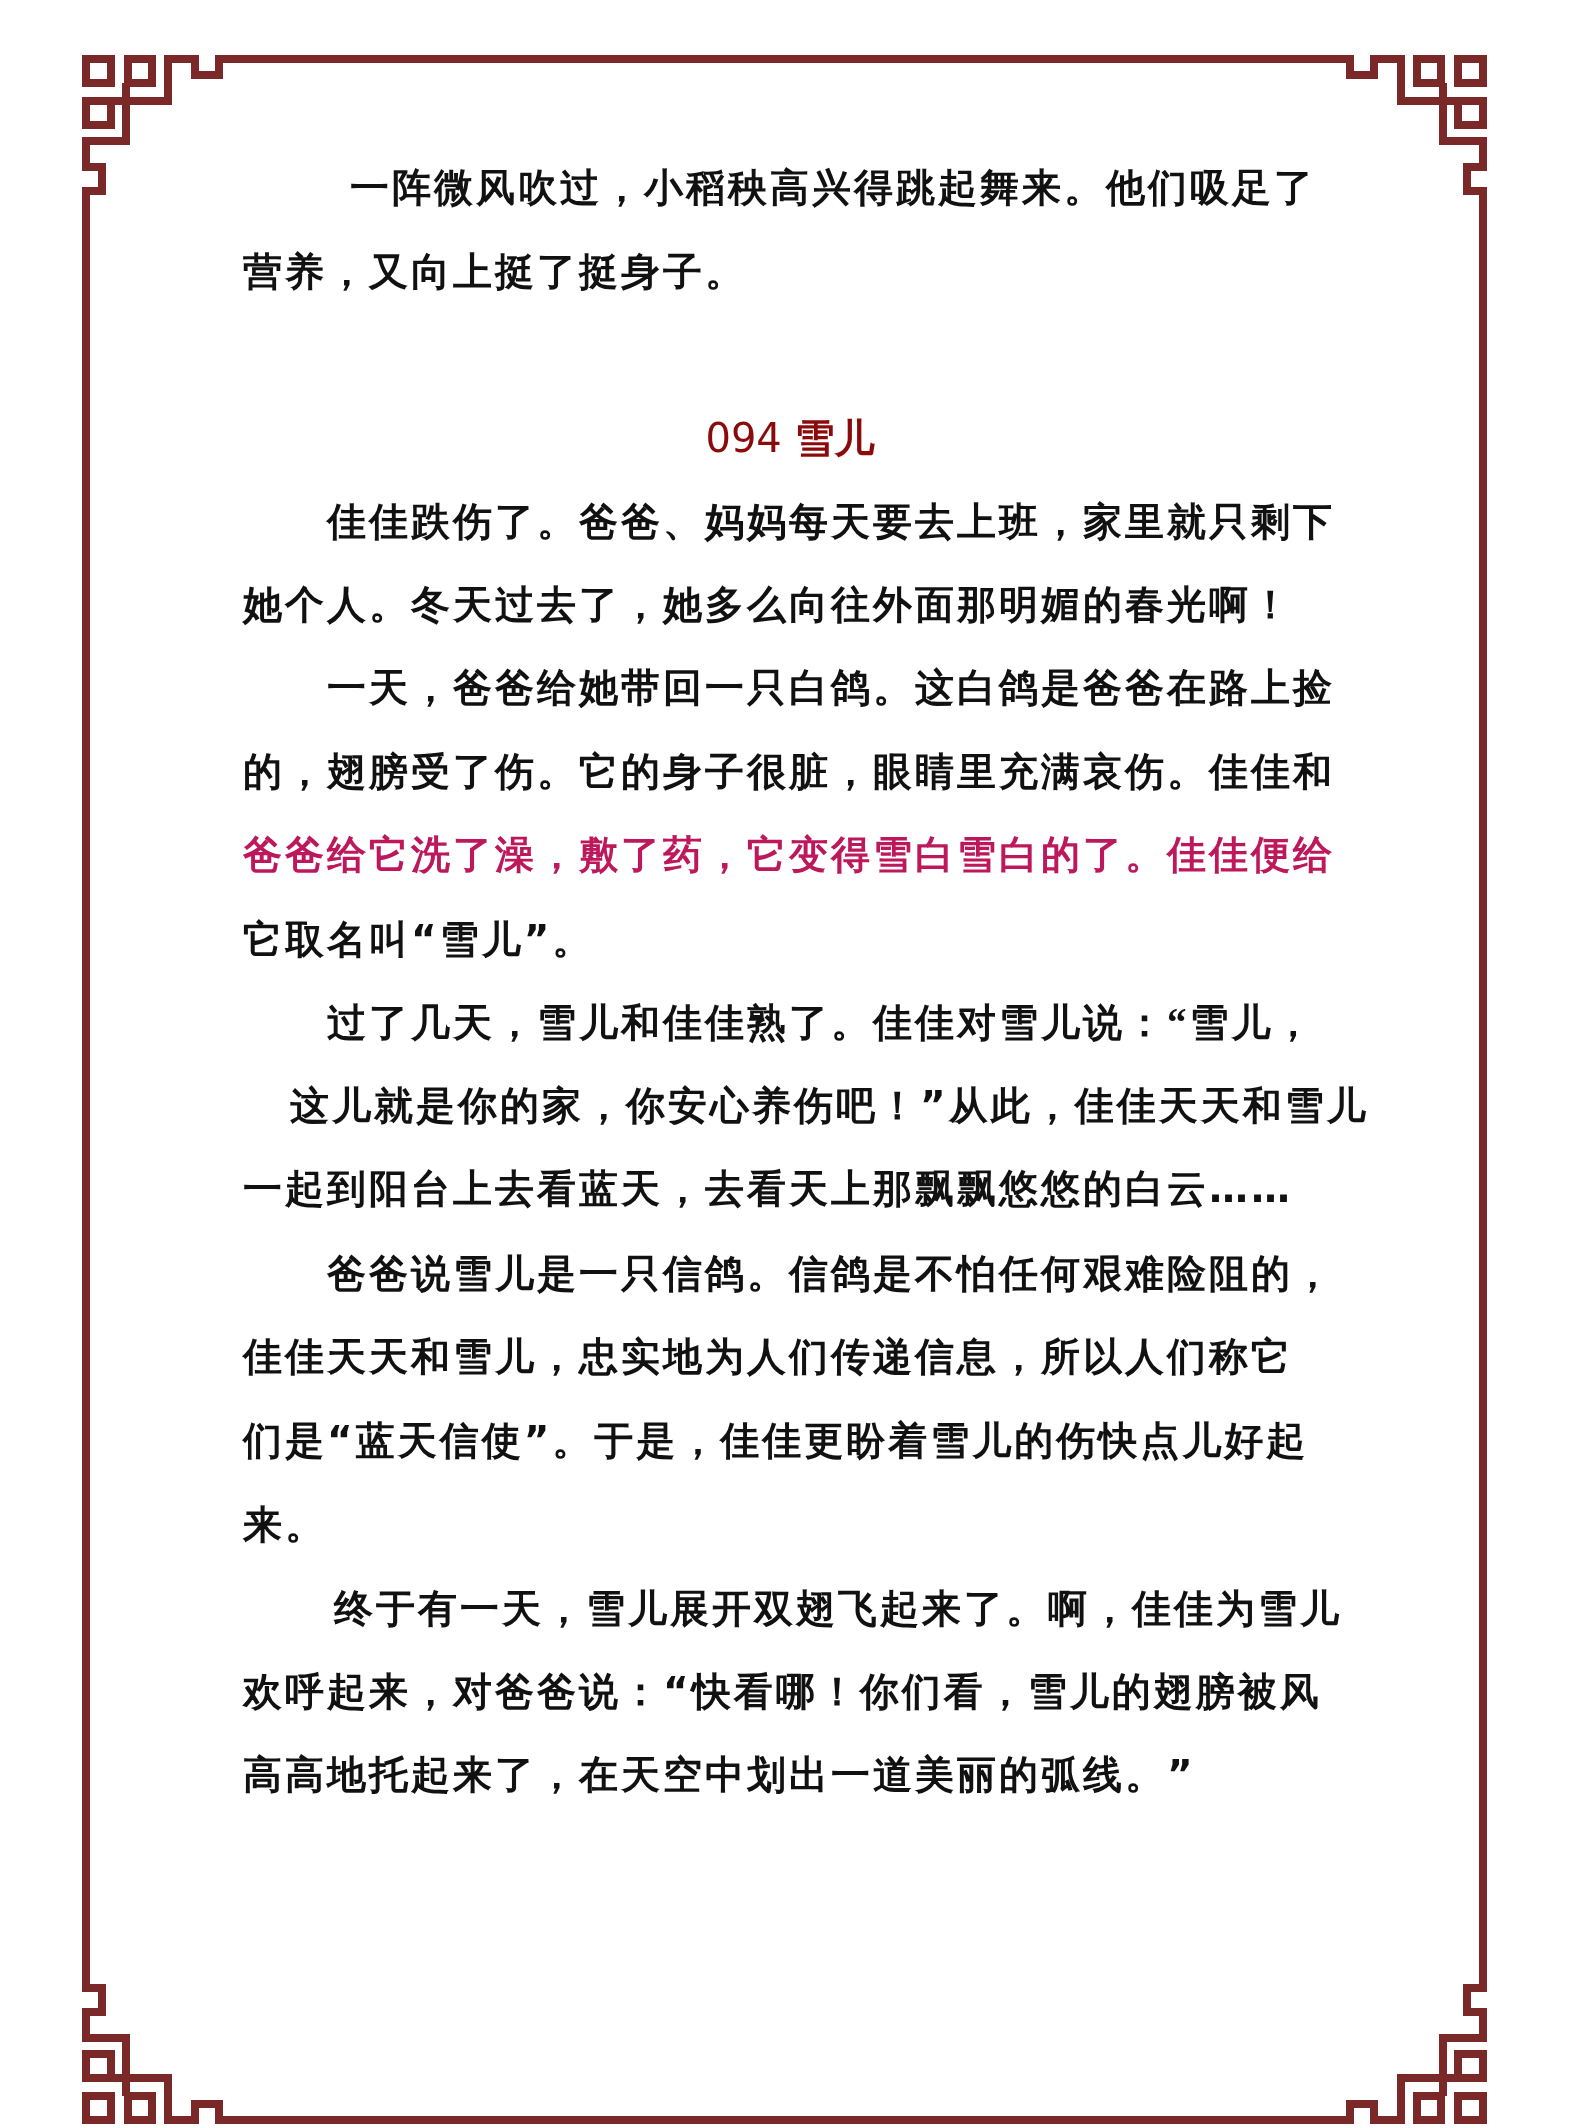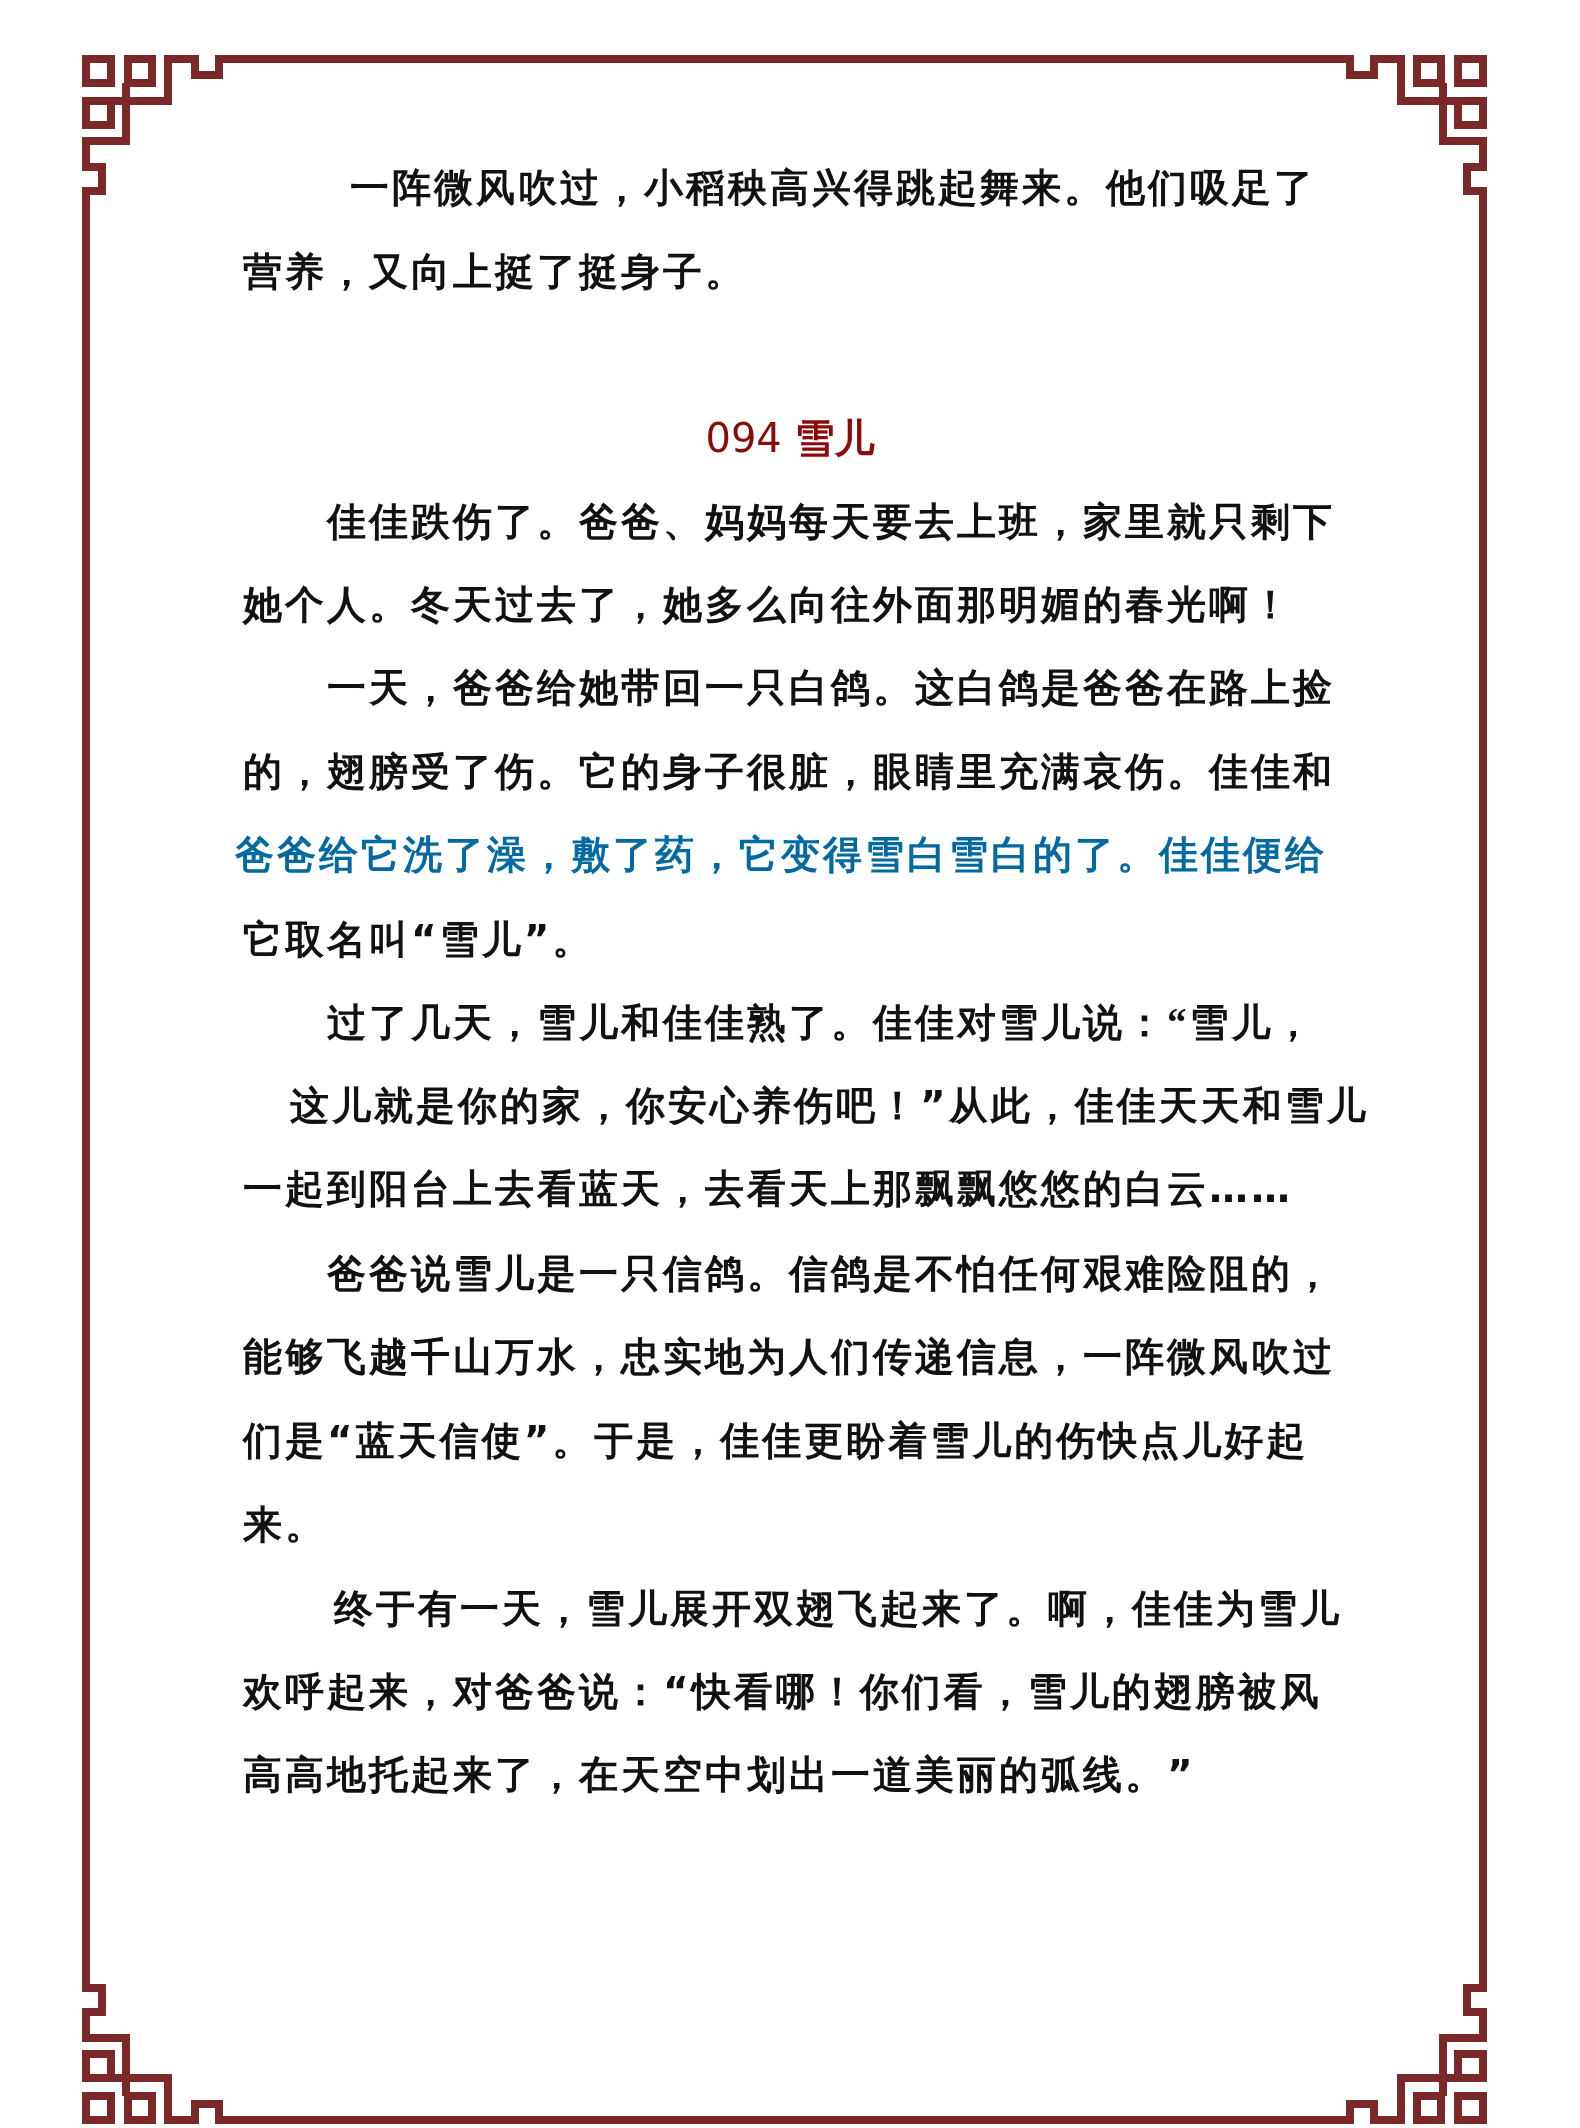--- a/index.html
+++ b/index.html
@@ -52,25 +52,25 @@
 <div class="title" style="color: rgb(139, 11, 11);">
   <span class="num">094</span>
   <span class="name">雪儿</span>
 </div>
 
 <div id="story">
     <div class="line" style="left: 327px; top: 480px; color: rgb(17, 17, 17);">佳佳跌伤了。爸爸、妈妈每天要去上班，家里就只剩下</div>
     <div class="line" style="left: 243px; top: 563px; color: rgb(17, 17, 17);">她个人。冬天过去了，她多么向往外面那明媚的春光啊！</div>
     <div class="line" style="left: 327px; top: 646px; color: rgb(17, 17, 17);">一天，爸爸给她带回一只白鸽。这白鸽是爸爸在路上捡</div>
     <div class="line" style="left: 243px; top: 730px; color: rgb(17, 17, 17);">的，翅膀受了伤。它的身子很脏，眼睛里充满哀伤。佳佳和</div>
-    <div class="line" style="left: 235px; top: 813px; color: #0369a1;">爸爸给它洗了澡，敷了药，它变得雪白雪白的了。佳佳便给</div>
+    <div class="line" style="left: 243px; top: 813px; color: #be185d;">爸爸给它洗了澡，敷了药，它变得雪白雪白的了。佳佳便给</div>
     <div class="line" style="left: 243px; top: 898px; color: rgb(17, 17, 17);">它取名叫“雪儿”。</div>
     <div class="line" style="left: 327px; top: 981px; color: rgb(17, 17, 17); font-family: Liberation Serif, serif;">过了几天，雪儿和佳佳熟了。佳佳对雪儿说：“雪儿，</div>
     <div class="line" style="left: 243px; top: 1064px; color: rgb(17, 17, 17); margin-left: 47px;">这儿就是你的家，你安心养伤吧！”从此，佳佳天天和雪儿</div>
     <div class="line" style="left: 243px; top: 1147px; color: rgb(17, 17, 17);">一起到阳台上去看蓝天，去看天上那飘飘悠悠的白云……</div>
     <div class="line" style="left: 327px; top: 1232px; color: rgb(17, 17, 17);">爸爸说雪儿是一只信鸽。信鸽是不怕任何艰难险阻的，</div>
-    <div class="line" style="left: 243px; top: 1315px; color: rgb(17, 17, 17);">能够飞越千山万水，忠实地为人们传递信息，一阵微风吹过</div>
+    <div class="line" style="left: 243px; top: 1315px; color: rgb(17, 17, 17);">佳佳天天和雪儿，忠实地为人们传递信息，所以人们称它</div>
     <div class="line" style="left: 243px; top: 1399px; color: rgb(17, 17, 17);">们是“蓝天信使”。于是，佳佳更盼着雪儿的伤快点儿好起</div>
     <div class="line" style="left: 243px; top: 1483px; color: rgb(17, 17, 17);">来。</div>
     <div class="line" style="left: 327px; top: 1567px; color: rgb(17, 17, 17); margin-left: 7px;">终于有一天，雪儿展开双翅飞起来了。啊，佳佳为雪儿</div>
     <div class="line" style="left: 243px; top: 1650px; color: rgb(17, 17, 17);">欢呼起来，对爸爸说：“快看哪！你们看，雪儿的翅膀被风</div>
     <div class="line" style="left: 243px; top: 1733px; color: rgb(17, 17, 17);">高高地托起来了，在天空中划出一道美丽的弧线。”</div>
   </div>
 
 </body></html>

